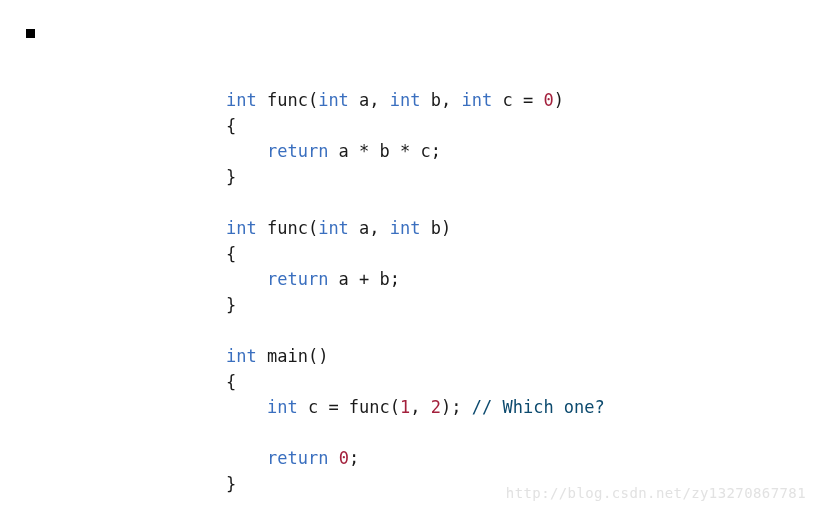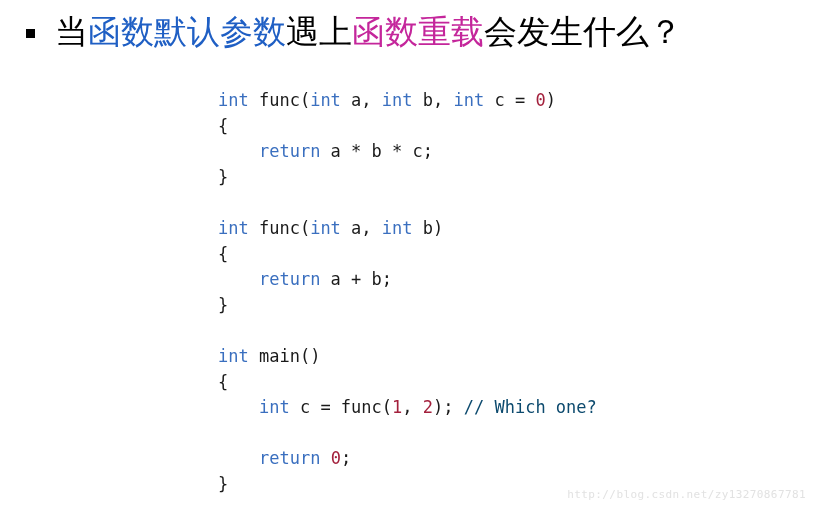--- a/index.html
+++ b/index.html
@@ -51,43 +51,43 @@
     top: 88px;
     font-family: "DejaVu Sans Mono", "Liberation Mono", monospace;
     font-size: 17px;
     line-height: 25.6px;
     white-space: pre;
     color: #1a1a1a;
   }
   .code-line {
     height: 25.6px;
     white-space: pre;
+    margin-left: 8px;
   }
   .code-line.blank { height: 25.6px; }
 
   .kw   { color: #3a6fbf; }     
   .num  { color: #a3203c; }     
   .cmt  { color: #0c4a6e; }     
   .pun  { color: #1a1a1a; }     
 
   
   .watermark {
     position: absolute;
     right: 8px;
     bottom: 6px;
     font-family: "DejaVu Sans Mono", "Liberation Mono", monospace;
-    font-size: 11px;
+    font-size: 14px;
     color: #e2e2e2;
     letter-spacing: 0.4px;
     white-space: nowrap;
   }
 </style>
 </head>
 <body>
 
 <div class="slide-title-row">
   <span class="bullet-marker"></span>
-  <div class="slide-title" id="slide-title"><span class="t-plain">当</span><span class="t-blue">函数默认参数</span><span class="t-plain">遇上</span><span class="t-magenta">函数重载</span><span class="t-plain">会发生什么？</span></div>
 </div>
 
 <div class="code-block" id="code-block"><div class="code-line"><span class="kw">int</span><span class="pun"> func(</span><span class="kw">int</span><span class="pun"> a, </span><span class="kw">int</span><span class="pun"> b, </span><span class="kw">int</span><span class="pun"> c = </span><span class="num">0</span><span class="pun">)</span></div><div class="code-line"><span class="pun">{</span></div><div class="code-line"><span class="pun">    </span><span class="kw">return</span><span class="pun"> a * b * c;</span></div><div class="code-line"><span class="pun">}</span></div><div class="code-line blank">&nbsp;</div><div class="code-line"><span class="kw">int</span><span class="pun"> func(</span><span class="kw">int</span><span class="pun"> a, </span><span class="kw">int</span><span class="pun"> b)</span></div><div class="code-line"><span class="pun">{</span></div><div class="code-line"><span class="pun">    </span><span class="kw">return</span><span class="pun"> a + b;</span></div><div class="code-line"><span class="pun">}</span></div><div class="code-line blank">&nbsp;</div><div class="code-line"><span class="kw">int</span><span class="pun"> main()</span></div><div class="code-line"><span class="pun">{</span></div><div class="code-line"><span class="pun">    </span><span class="kw">int</span><span class="pun"> c = func(</span><span class="num">1</span><span class="pun">, </span><span class="num">2</span><span class="pun">); </span><span class="cmt">// Which one?</span></div><div class="code-line blank">&nbsp;</div><div class="code-line"><span class="pun">    </span><span class="kw">return</span><span class="pun"> </span><span class="num">0</span><span class="pun">;</span></div><div class="code-line"><span class="pun">}</span></div></div>
 
 <div class="watermark">http://blog.csdn.net/zy13270867781</div>
 
 </body></html>

